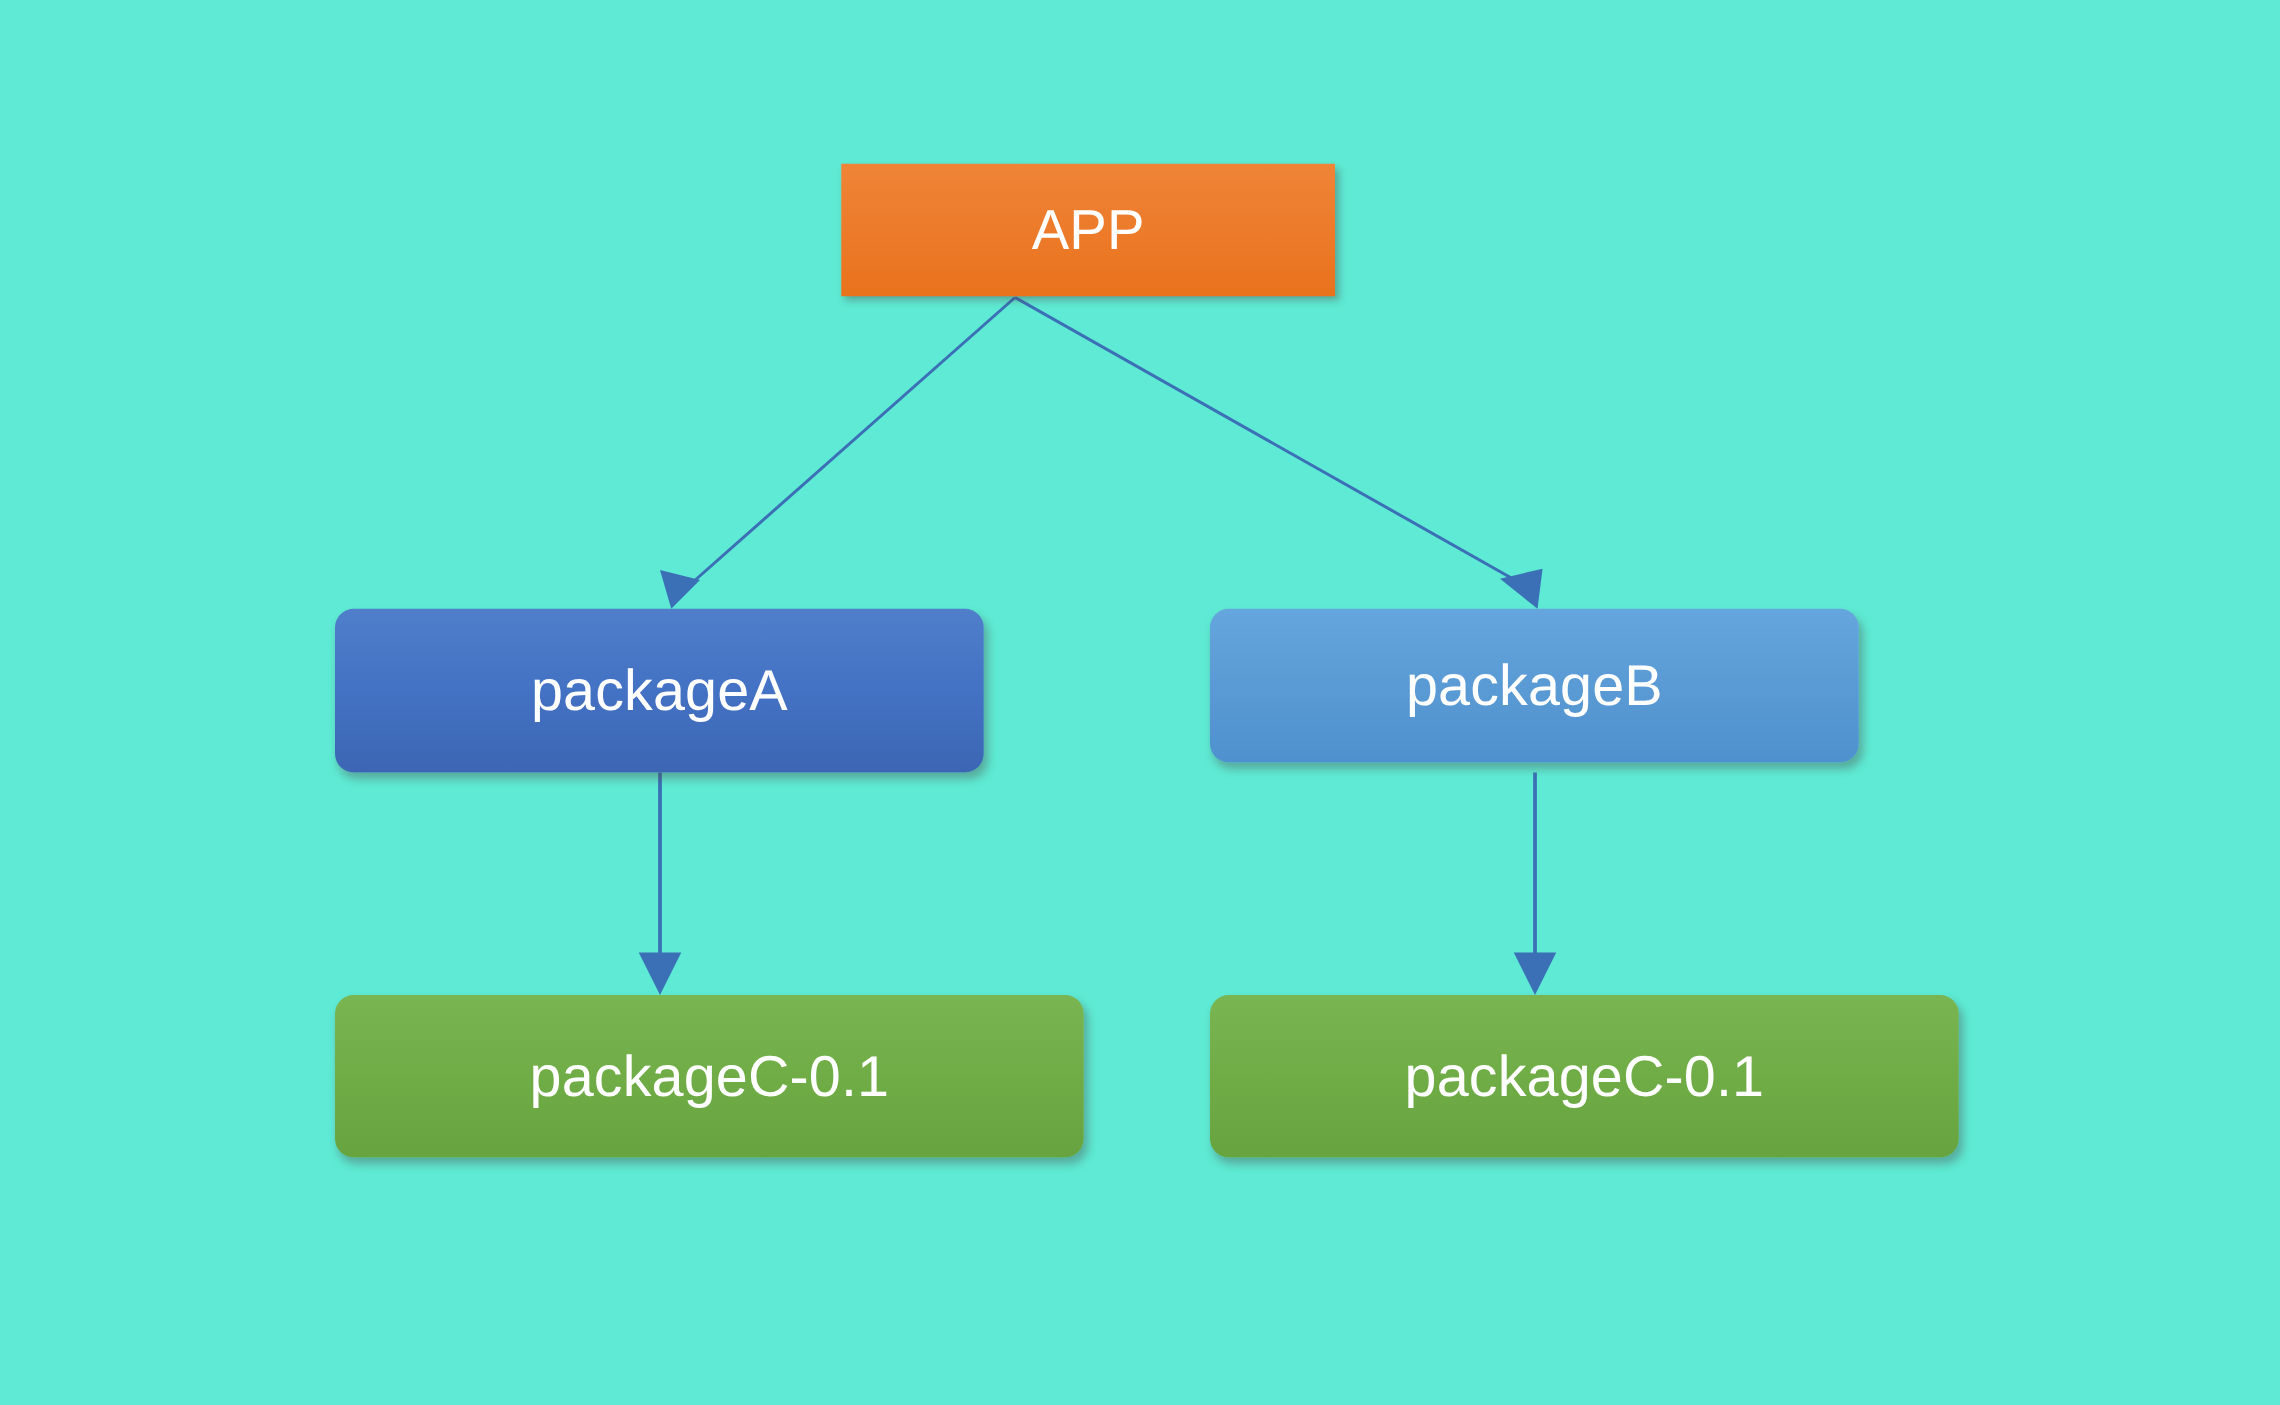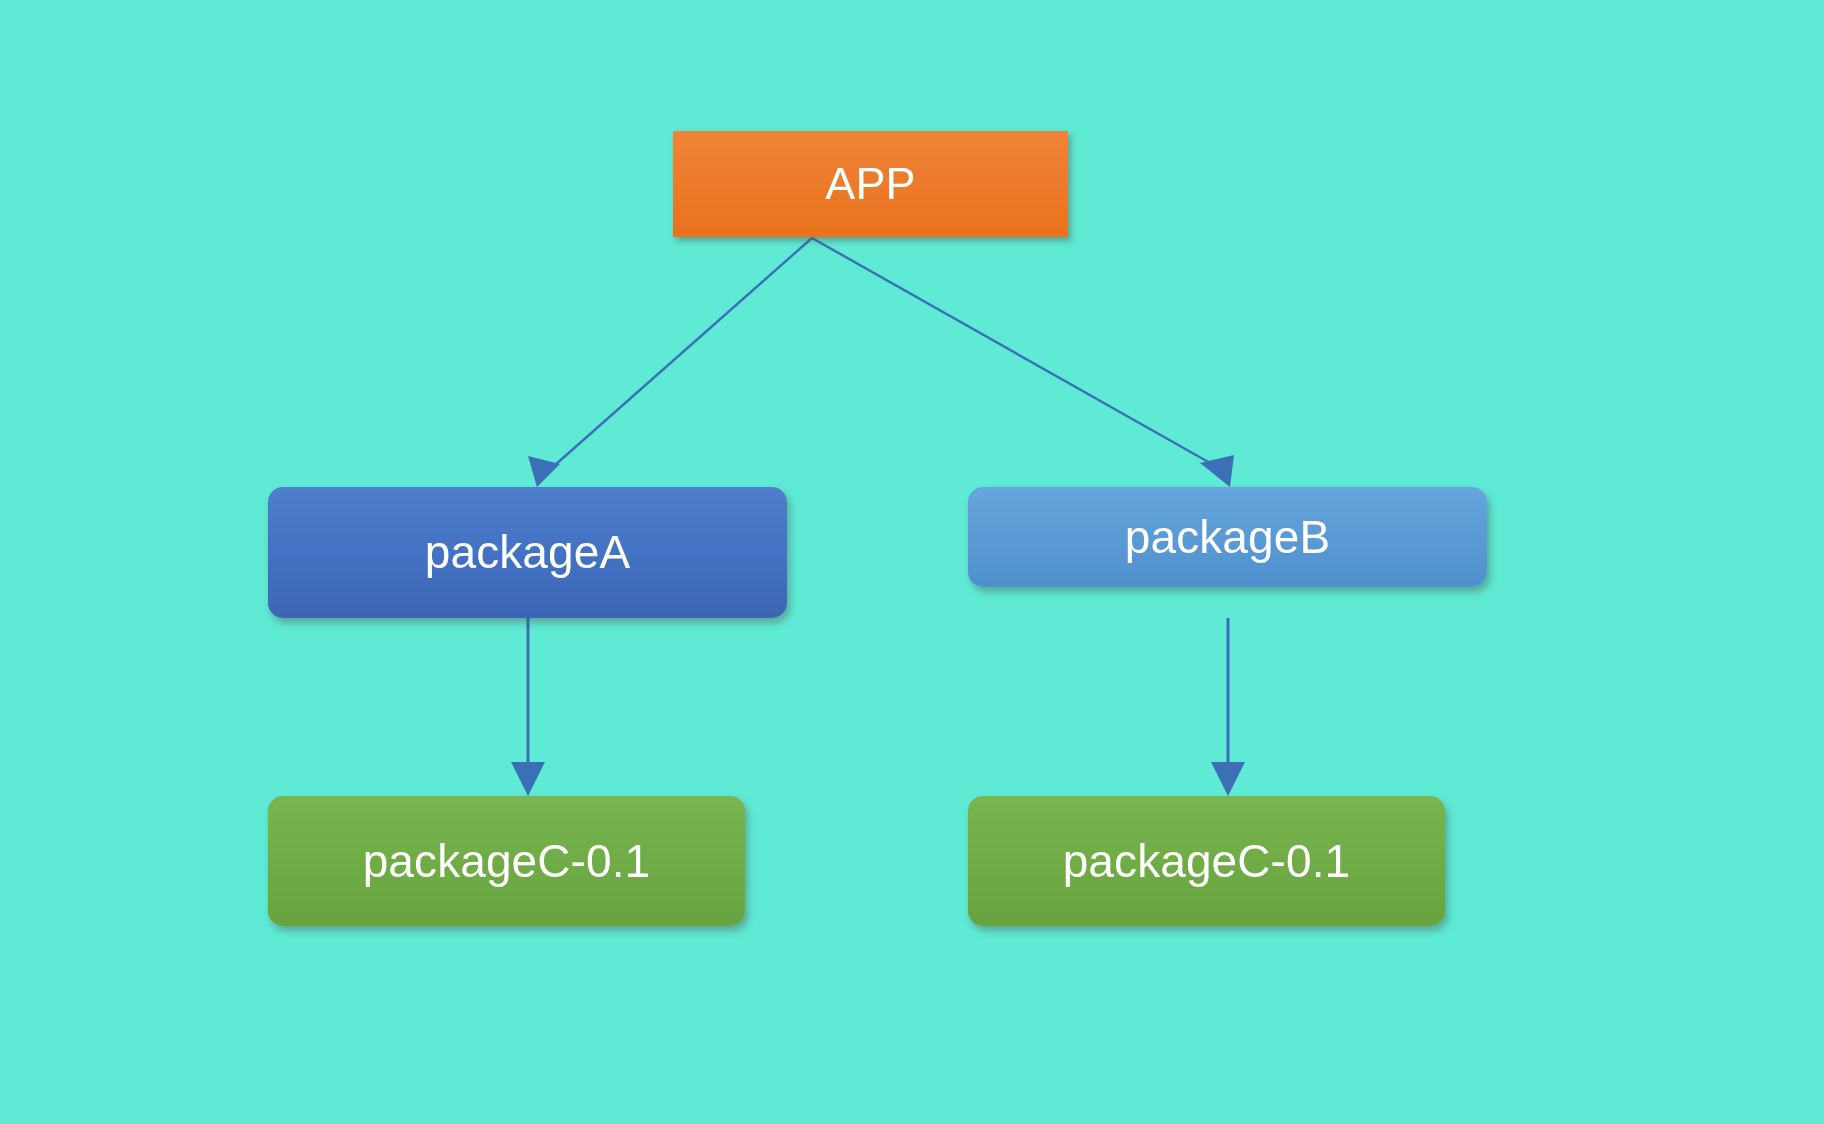--- a/index.html
+++ b/index.html
@@ -66,31 +66,31 @@
     background: linear-gradient(to bottom, #4F7FCB 0%, #4472C4 48%, #3C66B4 100%);
     box-shadow: 3px 5px 7px rgba(80,78,75,0.40);
   }
   .node-pkg-a .node-label { font-size: 46px; }
 
   
   .node-pkg-b {
     left: 968px;
     top: 487px;
     width: 519px;
-    height: 100px;
+    height: 123px;
     border-radius: 15px;
     background: linear-gradient(to bottom, #66A6DE 0%, #5B9BD5 48%, #4E91CE 100%);
     box-shadow: 3px 5px 7px rgba(80,78,75,0.40);
   }
   .node-pkg-b .node-label { font-size: 46px; }
 
   
   .node-pkg-c1, .node-pkg-c2 {
     top: 796px;
-    width: 477px;
+    width: 599px;
     height: 130px;
     border-radius: 15px;
     background: linear-gradient(to bottom, #79B551 0%, #70AD47 48%, #67A33E 100%);
     box-shadow: 3px 5px 7px rgba(80,78,75,0.40);
   }
   .node-pkg-c1 { left: 268px; }
   .node-pkg-c2 { left: 968px; }
   .node-pkg-c1 .node-label,
   .node-pkg-c2 .node-label { font-size: 46px; }
 </style>

